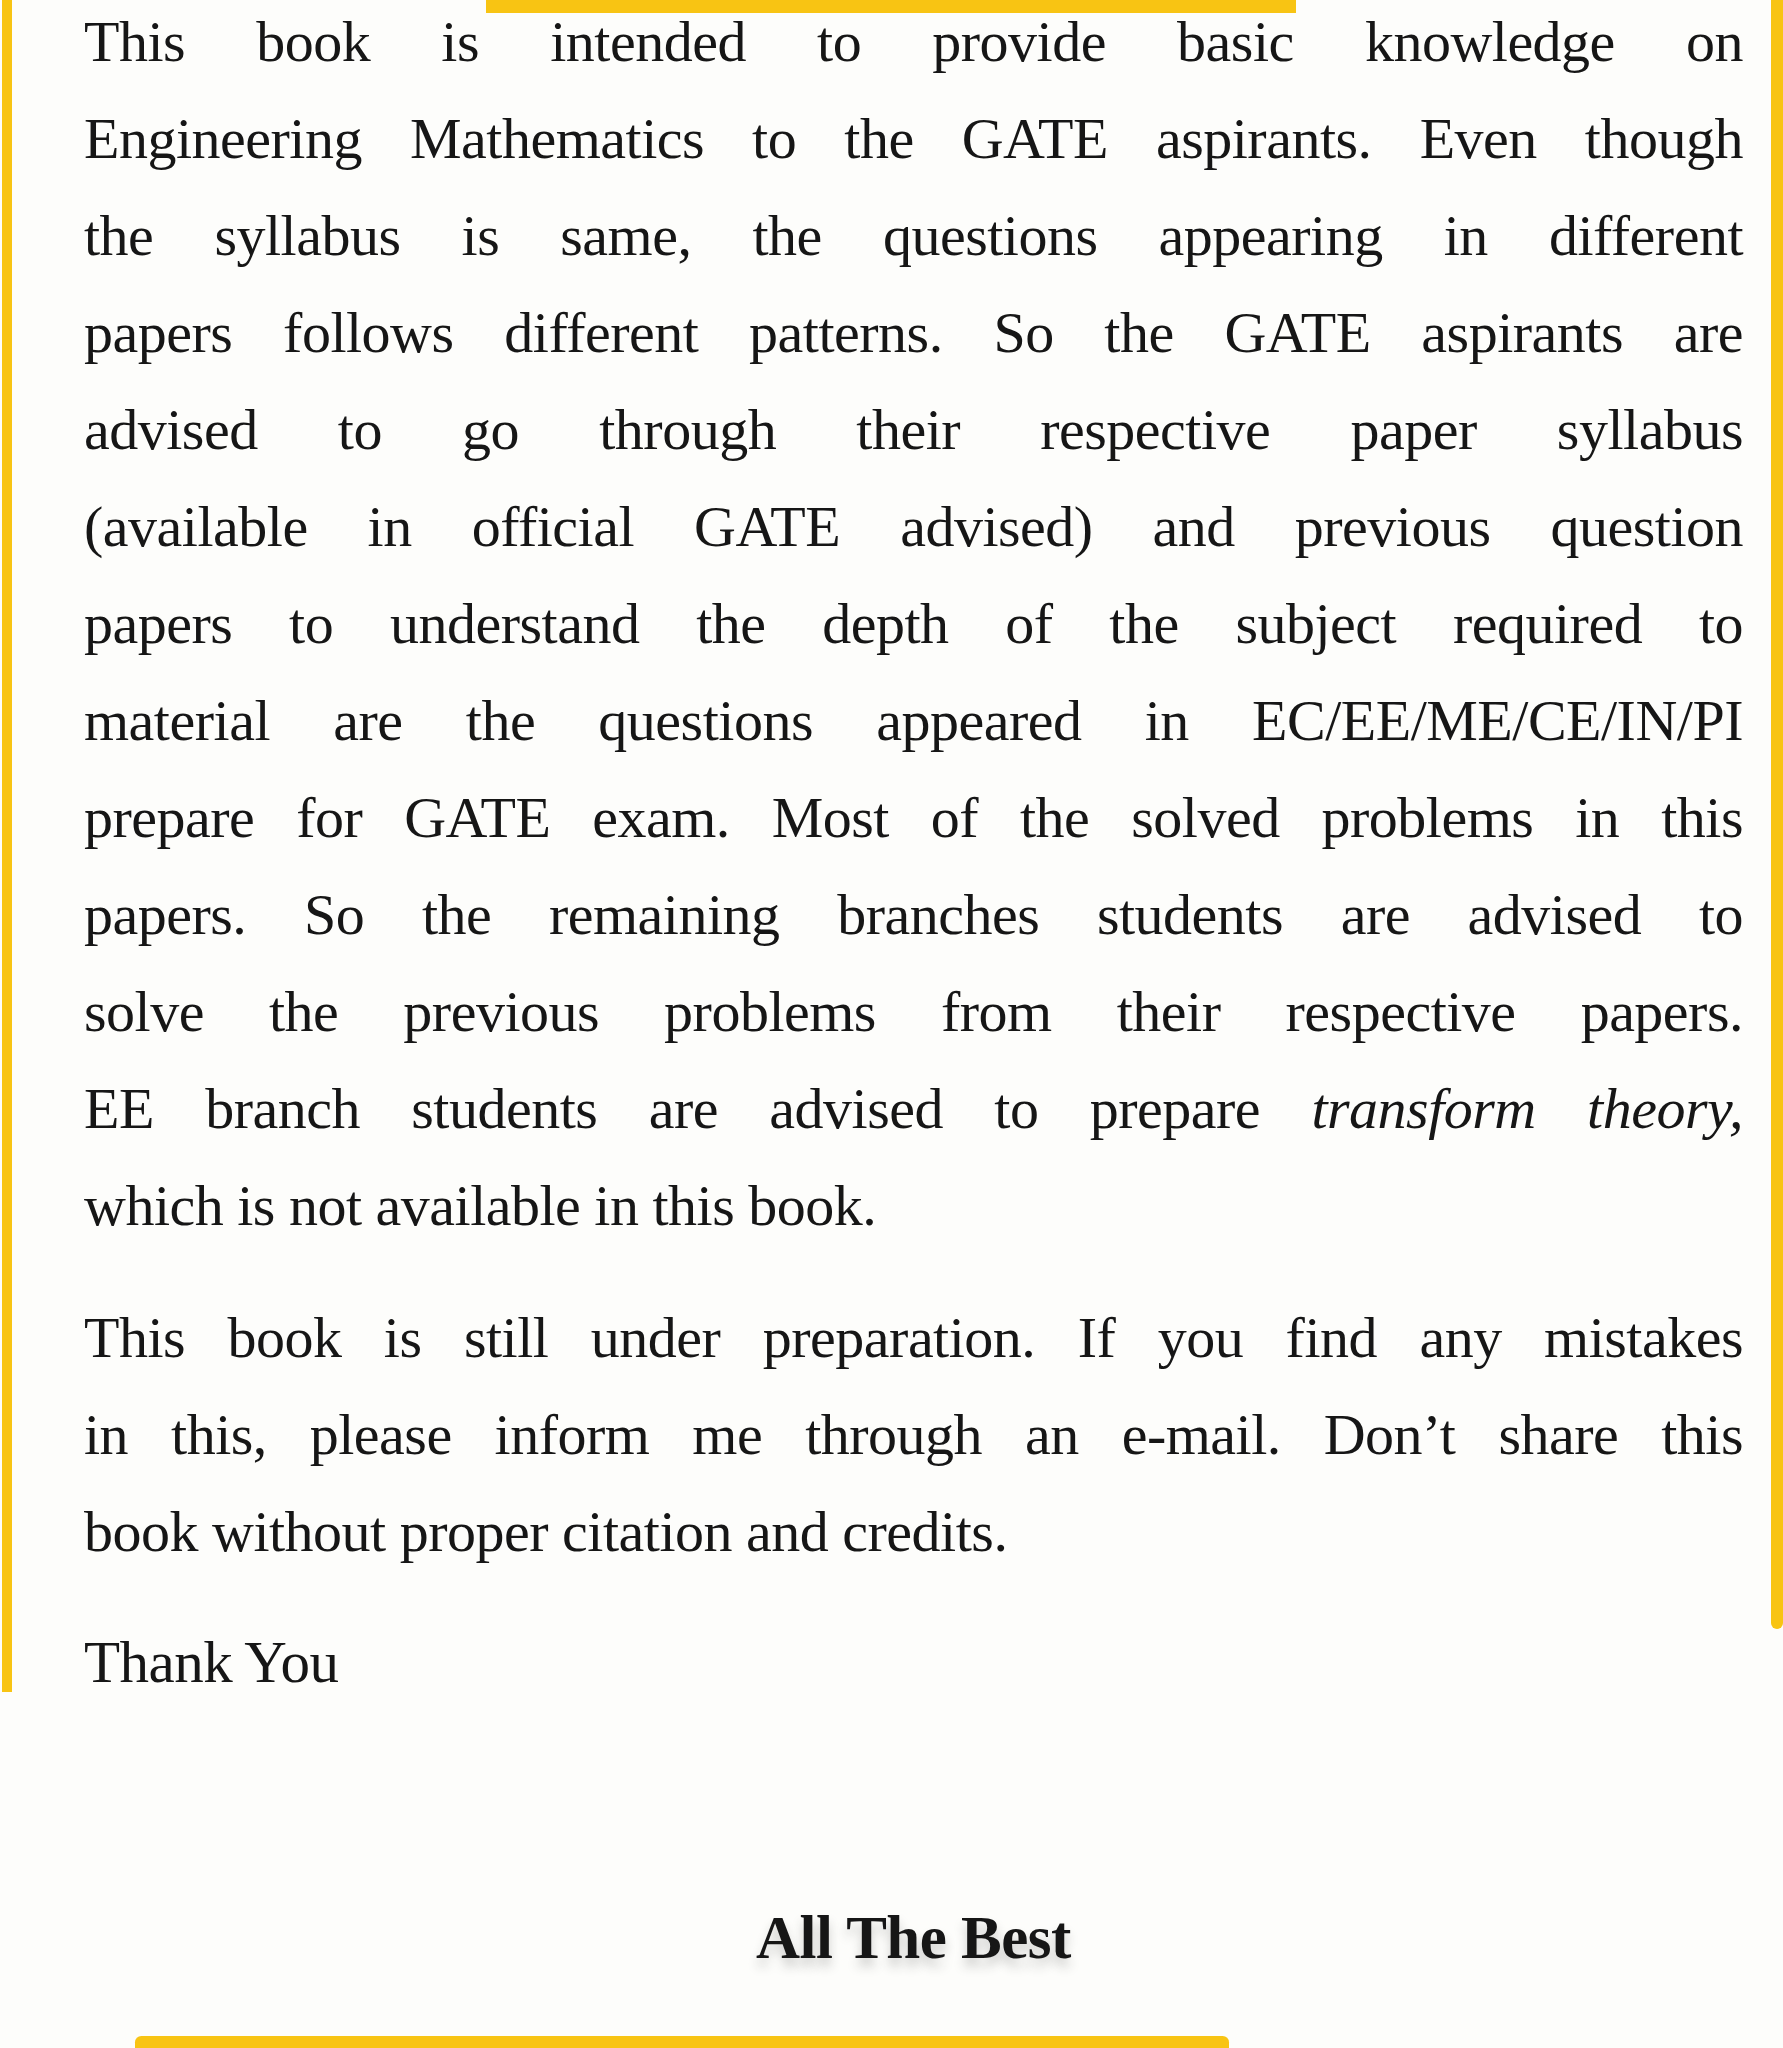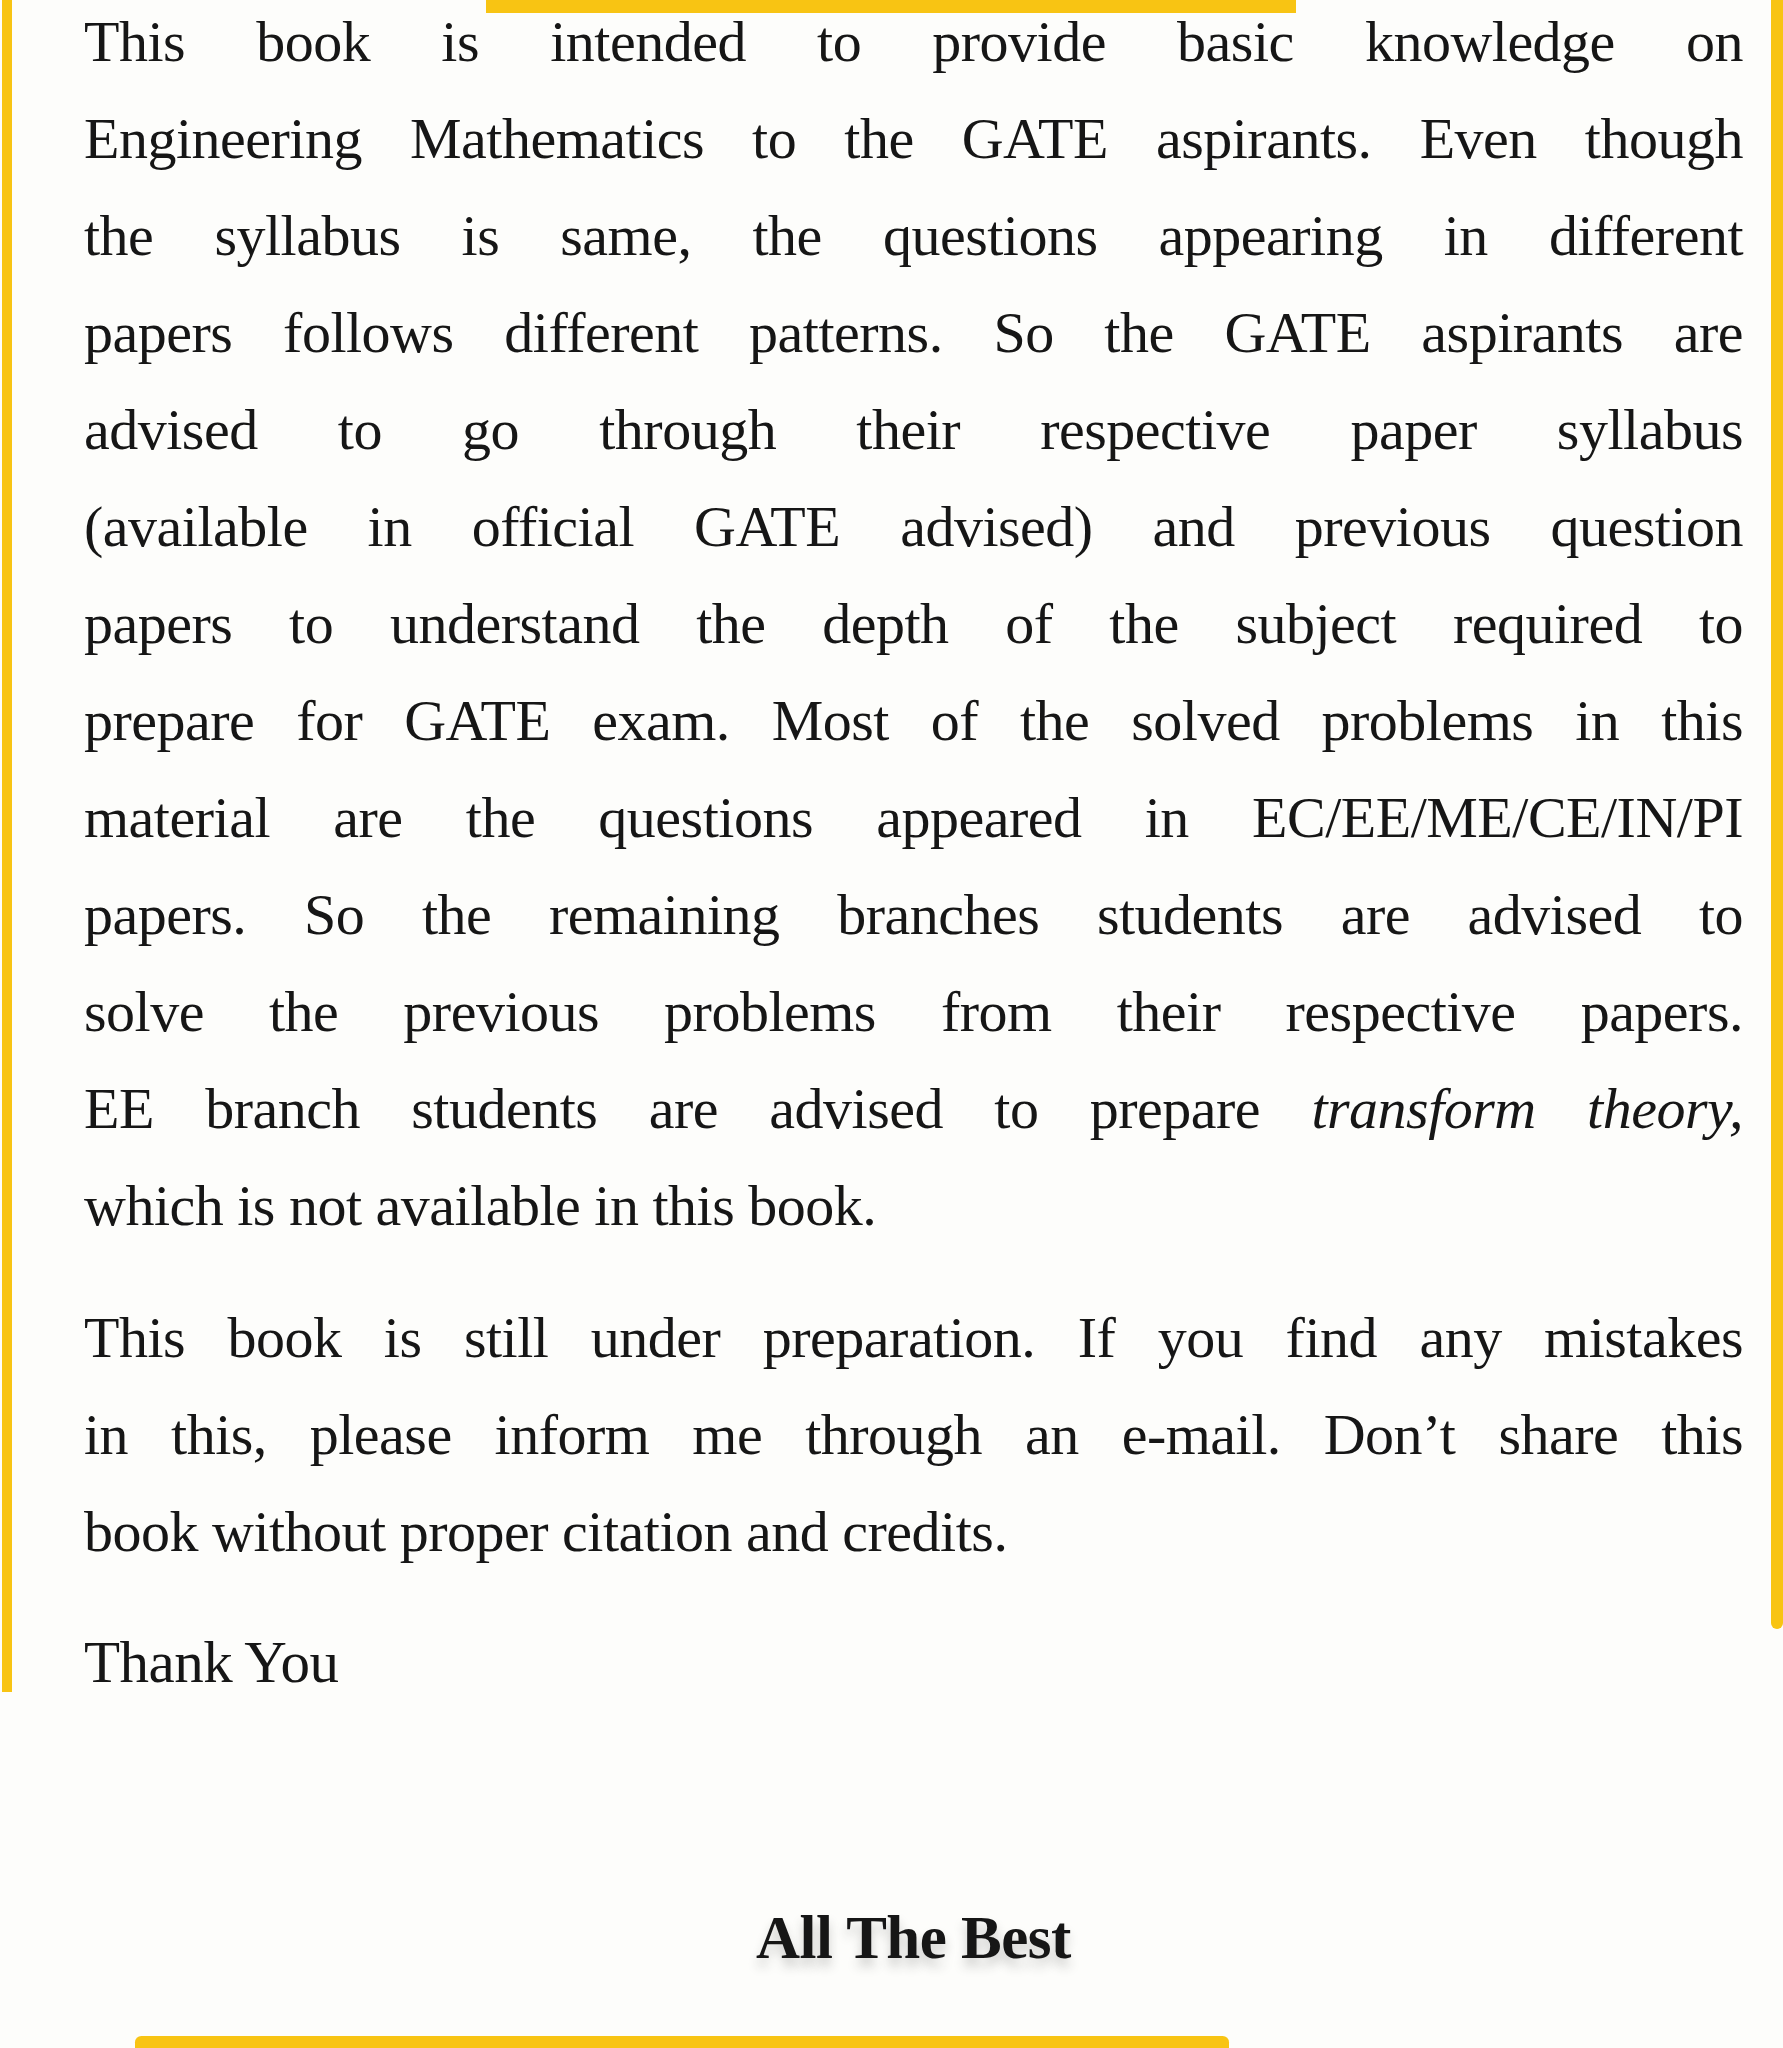--- a/index.html
+++ b/index.html
@@ -70,22 +70,22 @@
   <div class="content">
     <div id="paragraphs">
         <div class="para para-intro">
           <div class="jline"><span>This book is intended to provide basic knowledge on</span></div>
           <div class="jline"><span>Engineering Mathematics to the GATE aspirants. Even though</span></div>
           <div class="jline"><span>the syllabus is same, the questions appearing in different</span></div>
           <div class="jline"><span>papers follows different patterns. So the GATE aspirants are</span></div>
           <div class="jline"><span>advised to go through their respective paper syllabus</span></div>
           <div class="jline"><span>(available in official GATE advised) and previous question</span></div>
           <div class="jline"><span>papers to understand the depth of the subject required to</span></div>
+          <div class="jline"><span>material are the questions appeared in EC/EE/ME/CE/IN/PI</span></div>
           <div class="jline"><span>prepare for GATE exam. Most of the solved problems in this</span></div>
-          <div class="jline"><span>material are the questions appeared in EC/EE/ME/CE/IN/PI</span></div>
           <div class="jline"><span>papers. So the remaining branches students are advised to</span></div>
           <div class="jline"><span>solve the previous problems from their respective papers.</span></div>
           <div class="jline"><span>EE branch students are advised to prepare </span><em>transform theory,</em></div>
           <div class="jline last"><span>which is not available in this book.</span></div>
         </div>
         <div class="para para-note">
           <div class="jline"><span>This book is still under preparation. If you find any mistakes</span></div>
           <div class="jline"><span>in this, please inform me through an e-mail. Don’t share this</span></div>
           <div class="jline last"><span>book without proper citation and credits.</span></div>
         </div>

